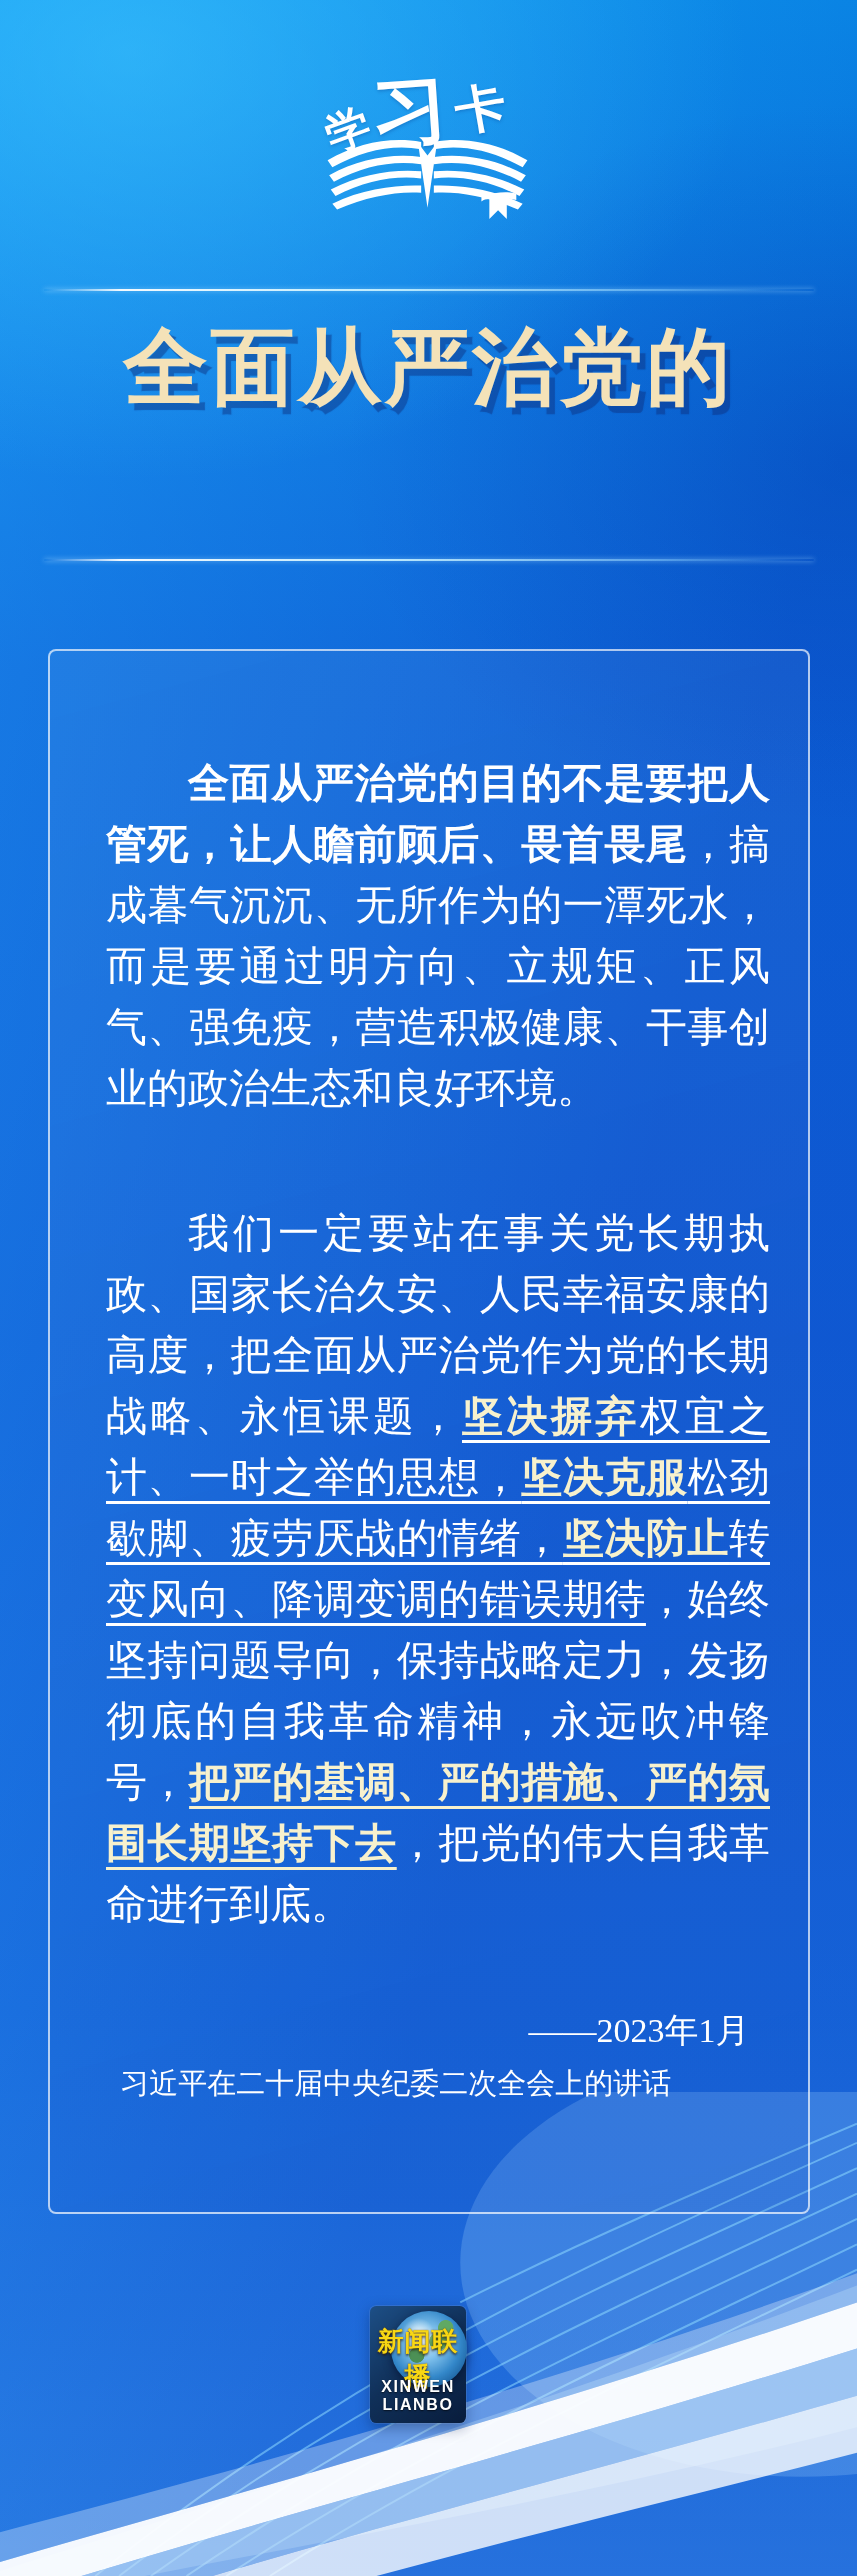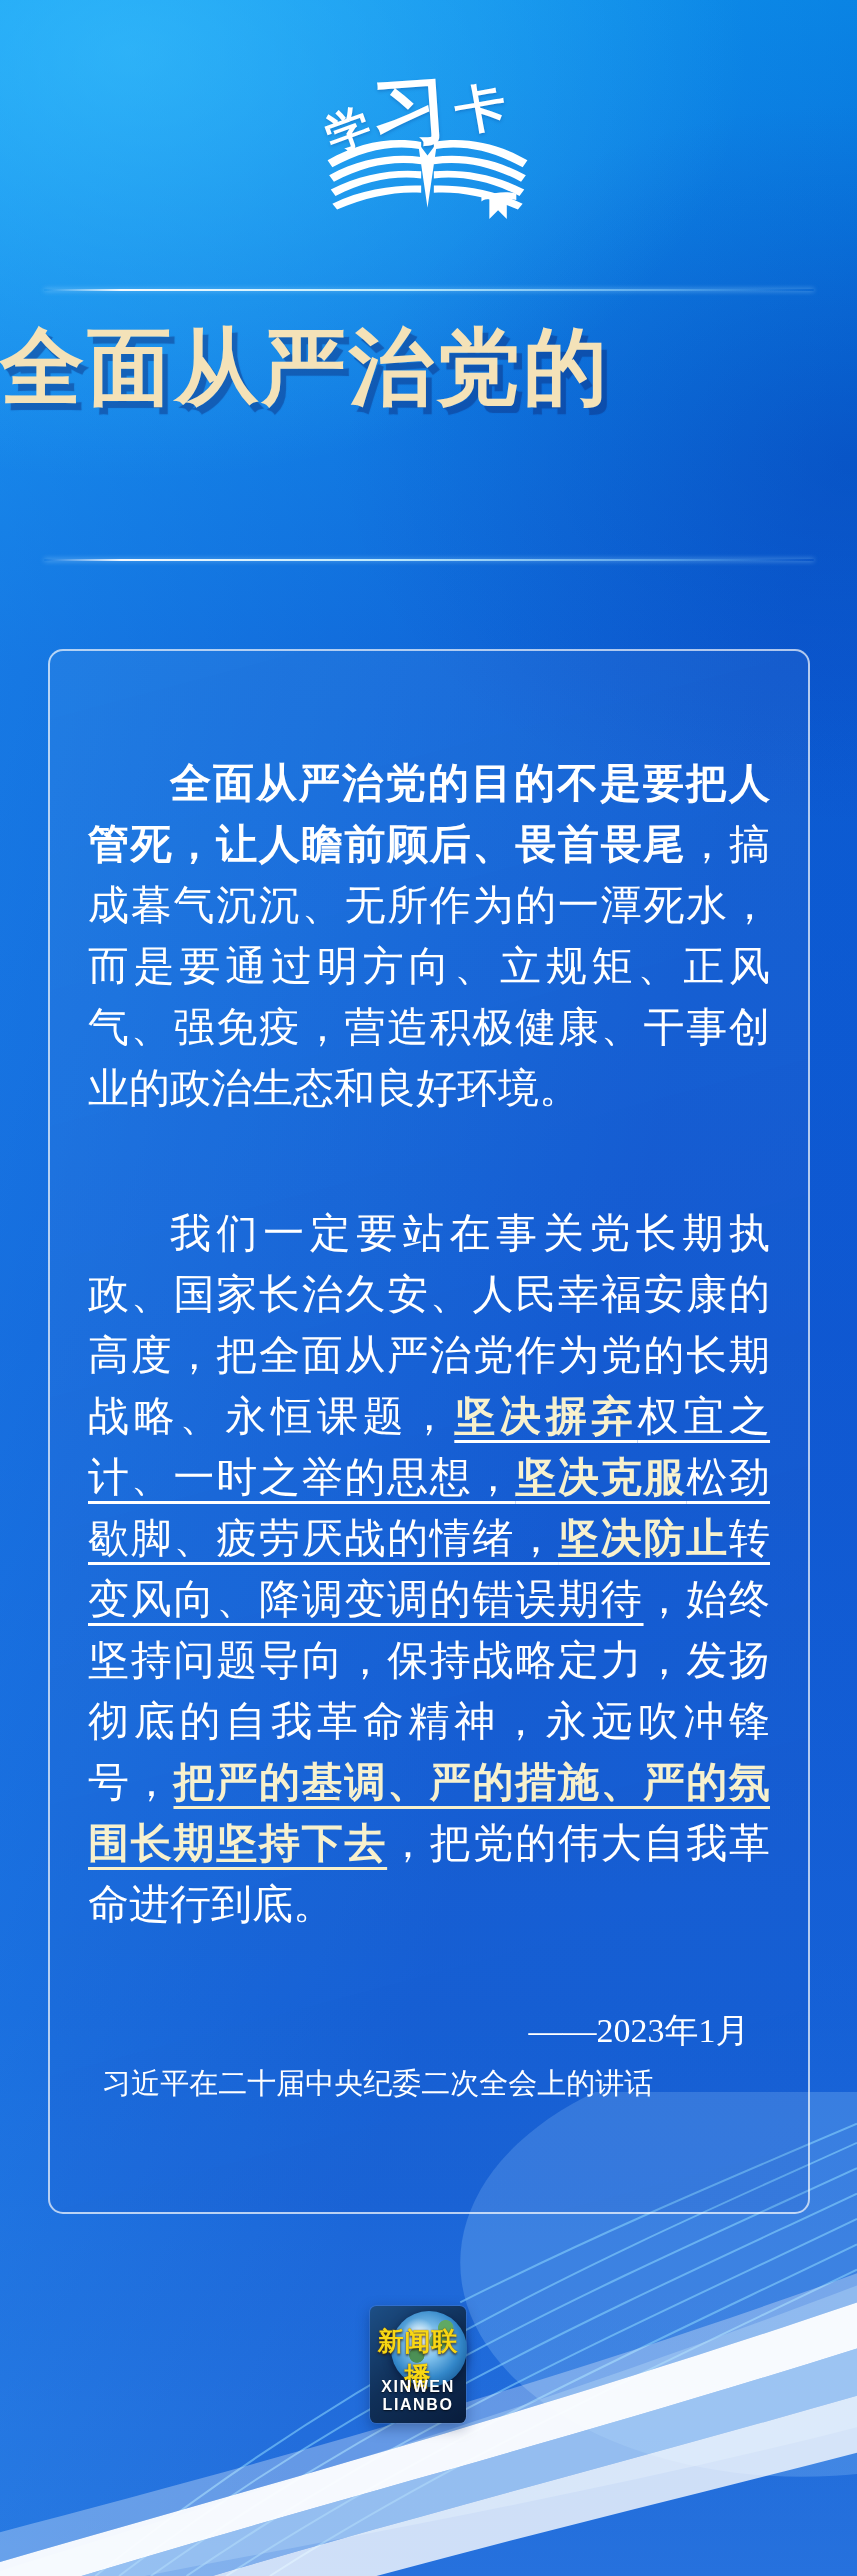--- a/index.html
+++ b/index.html
@@ -25,29 +25,29 @@
 
   
   .sep{left:44px;width:770px;height:2.4px;border-radius:1.6px;z-index:2;
        background:linear-gradient(90deg, rgba(255,255,255,0) 0%, rgba(255,255,255,.95) 10%,
                   rgba(205,245,255,.9) 45%, rgba(150,215,255,.55) 80%, rgba(150,215,255,0) 100%);
        box-shadow:0 0 5.6px rgba(170,225,255,.65);}
   .sep.top{top:289px;}
   .sep.bottom{top:559px;}
 
   
-  .title{left:0;top:316px;width:857px;text-align:left;z-index:2;
+  .title{left:0;top:316px;width:857px;text-align:center;z-index:2;
          font-size:84px;line-height:102px;font-weight:900;letter-spacing:3.2px;
          color:#f4e2b8;text-shadow:5.6px 7.1px 0.8px rgba(12,45,125,.46);}
 
   
   .card{left:48px;top:649px;width:762px;height:1565px;box-sizing:border-box;
-        border:2.4px solid rgba(255,255,255,.68);border-radius:15px;
+        border:2.4px solid rgba(255,255,255,.68);border-radius:8px;
         background:linear-gradient(165deg, rgba(255,255,255,.05), rgba(10,60,180,.10));
-        padding:102px 38px 0 38px;z-index:2;}
+        padding:102px 38px 0 56px;z-index:2;}
   .p{margin:0;color:#fff;font-size:41px;line-height:61px;text-align:justify;
      text-indent:2em;letter-spacing:0;}
   .p + .p{margin-top:84px;}
   .b{font-weight:700;}
   .cream{color:#f7f1cd;}
   .u{text-decoration:underline;text-decoration-thickness:3.2px;text-underline-offset:9.5px;
      text-decoration-skip-ink:none;}
   .attr{margin-top:75px;color:#fff;font-family:"Liberation Serif", serif;}
   .attr-date{font-size:34px;line-height:41px;text-align:right;padding-right:20.6px;}
   .attr-src{font-size:29px;line-height:38px;margin-top:12.7px;

